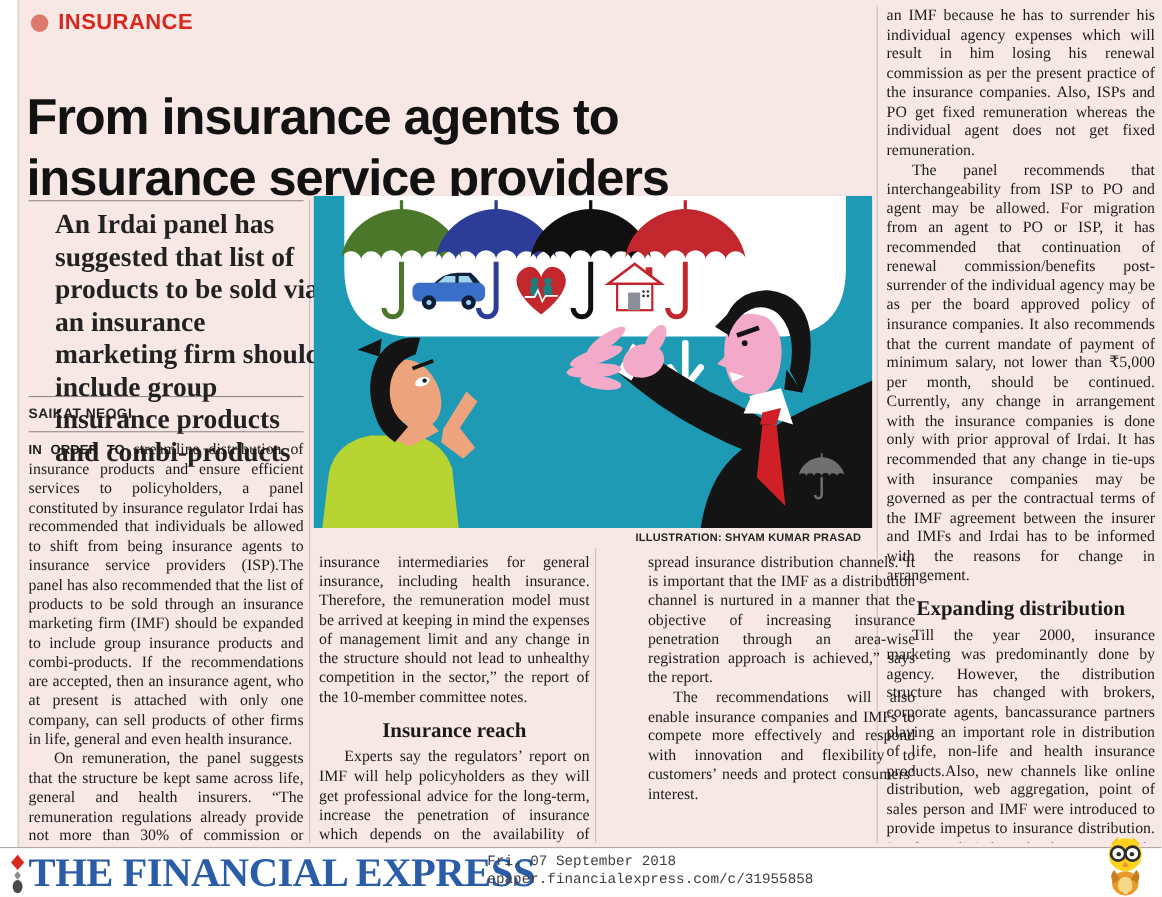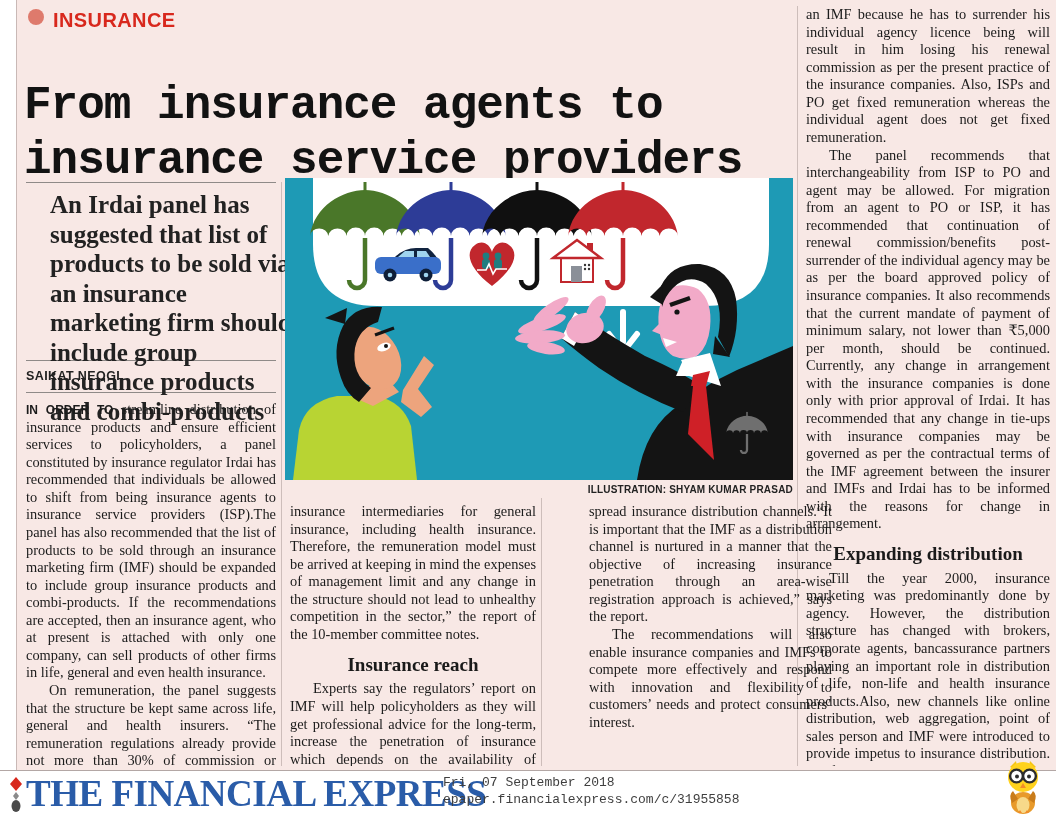--- a/index.html
+++ b/index.html
@@ -2,28 +2,28 @@
 <html><head>
 <meta charset="utf-8">
 <style>
   html,body{margin:0;padding:0;}
   body{width:1056px;height:815px;position:relative;background:#ffffff;
        font-family:"Liberation Serif","DejaVu Serif",serif;overflow:hidden;}
   .pink-bg{position:absolute;left:17px;top:0;width:1039px;height:770px;background:#f8e8e5;}
   .left-margin-line{position:absolute;left:16px;top:0;width:1px;height:770px;background:#c9b9b6;}
 
   
-  .kicker{position:absolute;left:28px;top:9px;display:flex;align-items:flex-start;gap:9px;}
+  .kicker{position:absolute;left:28px;top:9px;display:flex;align-items:center;gap:9px;}
   .kicker-dot{width:16px;height:16px;border-radius:50%;background:#de7a6c;}
   .kicker-label{font-family:"Liberation Sans","DejaVu Sans",sans-serif;font-weight:bold;
       font-size:20px;color:#d8281d;letter-spacing:.4px;}
 
   
   .headline{position:absolute;left:24px;top:40px;width:720px;
-      font-family:Liberation Mono, monospace;font-weight:bold;
+      font-family:Liberation Sans, sans-serif;font-weight:bold;
       font-size:46px;line-height:1.2;letter-spacing:-1px;color:#121212;margin-top:39px;}
 
   
   .vrule{position:absolute;width:1px;background:#cdbdba;}
   .vrule.r1{left:281px;top:182px;height:584px;}
   .vrule.r2{left:541px;top:498px;height:268px;}
   .vrule.r3{left:797px;top:6px;height:760px;}
   .hrule{position:absolute;height:1px;background:#8f8a88;}
 
   
@@ -38,21 +38,21 @@
   .col2{left:290px;top:503px;width:246px;height:263px;}
   .col3{left:549px;top:503px;width:243px;height:263px;margin-left:40px;}
   .col4{left:806px;top:6px;width:244px;height:760px;}
   .bodycol p{margin:0;}
   .bodycol p.indent{text-indent:1.6em;}
   .leadin{font-family:"Liberation Sans","DejaVu Sans",sans-serif;font-weight:bold;font-size:12px;}
   .subhead{font-size:19px;line-height:1.1;margin:11px 0 5px 0;color:#1a1a1a;text-align:center;}
 
   
   .illo{position:absolute;left:285px;top:178px;width:508px;height:302px;}
-  .illo-caption{position:absolute;left:285px;top:484px;width:508px;text-align:right;
+  .illo-caption{position:absolute;left:275px;top:484px;width:508px;text-align:right;
       font-family:"Liberation Sans","DejaVu Sans",sans-serif;font-weight:bold;
       font-size:10px;letter-spacing:.2px;color:#222;}
 
   
   .footer{position:absolute;left:0;top:770px;width:1056px;height:45px;background:#fff;
       border-top:1px solid #b3a7a5;}
   .fe-mark{position:absolute;left:8px;top:5px;}
   .masthead{position:absolute;left:26px;top:1px;font-family:"Liberation Serif","DejaVu Serif",serif;
       font-weight:bold;font-size:37px;letter-spacing:-.5px;color:#2a5ca8;white-space:nowrap;}
   .footer-meta{position:absolute;left:443px;top:3px;
@@ -204,21 +204,21 @@
   <p class="indent">Experts say the regulators’ report on IMF will help policyholders as they will get professional advice for the long-term, increase the penetration of insurance which depends on the availability of insurance products and services and wide-</p>
 </div>
 
 <div class="bodycol col3">
   <p>spread insurance distribution channels.“It is important that the IMF as a distribution channel is nurtured in a manner that the objective of increasing insurance penetration through an area-wise registration approach is achieved,” says the report.</p>
   <p class="indent">The recommendations will also enable insurance companies and IMFs to compete more effectively and respond with innovation and flexibility to customers’ needs and protect consumers’ interest.</p>
 
 </div>
 
 <div class="bodycol col4">
-  <p>an IMF because he has to surrender his individual agency licence being will result in him losing his renewal commission as per the present practice of the insurance companies. Also, ISPs and PO get fixed remuneration whereas the individual agent does not get fixed remuneration.</p>
+  <p>an IMF because he has to surrender his individual agency expenses which will result in him losing his renewal commission as per the present practice of the insurance companies. Also, ISPs and PO get fixed remuneration whereas the individual agent does not get fixed remuneration.</p>
   <p class="indent">The panel recommends that interchangeability from ISP to PO and agent may be allowed. For migration from an agent to PO or ISP, it has recommended that continuation of renewal commission/benefits post-surrender of the individual agency may be as per the board approved policy of insurance companies. It also recommends that the current mandate of payment of minimum salary, not lower than ₹5,000 per month, should be continued. Currently, any change in arrangement with the insurance companies is done only with prior approval of Irdai. It has recommended that any change in tie-ups with insurance companies may be governed as per the contractual terms of the IMF agreement between the insurer and IMFs and Irdai has to be informed with the reasons for change in arrangement.</p>
   <h3 class="subhead">Expanding distribution</h3>
   <p class="indent">Till the year 2000, insurance marketing was predominantly done by agency. However, the distribution structure has changed with brokers, corporate agents, bancassurance partners playing an important role in distribution of life, non-life and health insurance products.Also, new channels like online distribution, web aggregation, point of sales person and IMF were introduced to provide impetus to insurance distribution. In fact, digital technology can help insurance companies to underwrite risk effectively by using Big Data collected from multiple sources and the regulator has set up a working group to examine innovations in insurance involving wearable/portable devices.</p>
 </div>
 
 <div class="footer">
   <svg class="fe-mark" width="16" height="38" viewBox="0 0 16 38">
     <path d="M8,1 L14,8 L8,15 L2,8 Z" fill="#d8281d"></path>
     <path d="M8,16 L11,20 L8,24 L5,20 Z" fill="#8a8a8a"></path>
     <ellipse cx="8" cy="30" rx="4.5" ry="6" fill="#4a4a4a"></ellipse>

